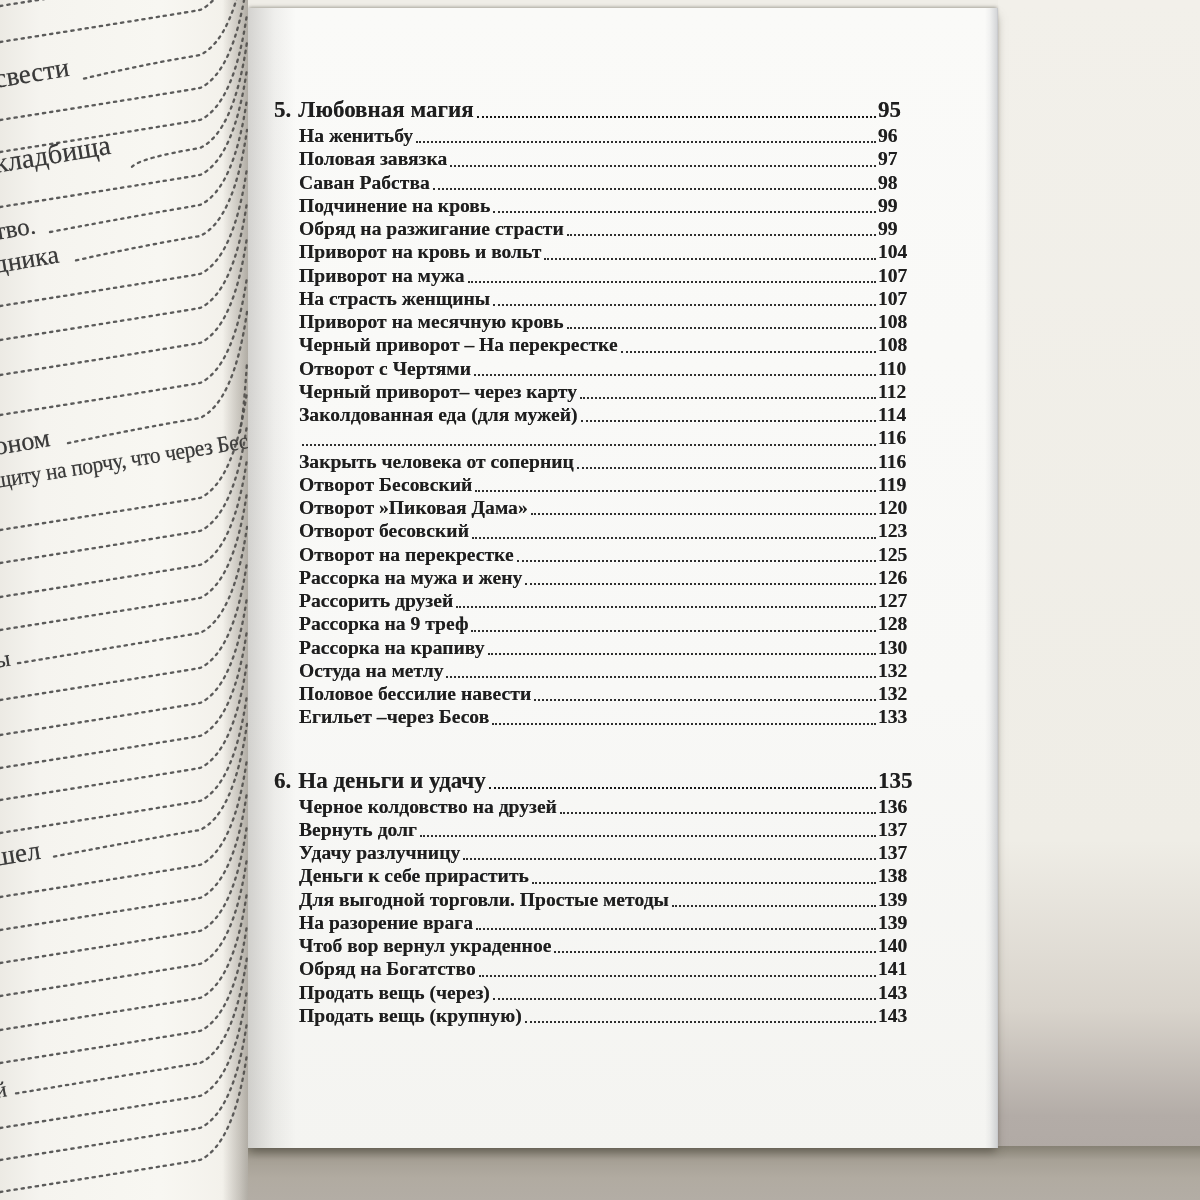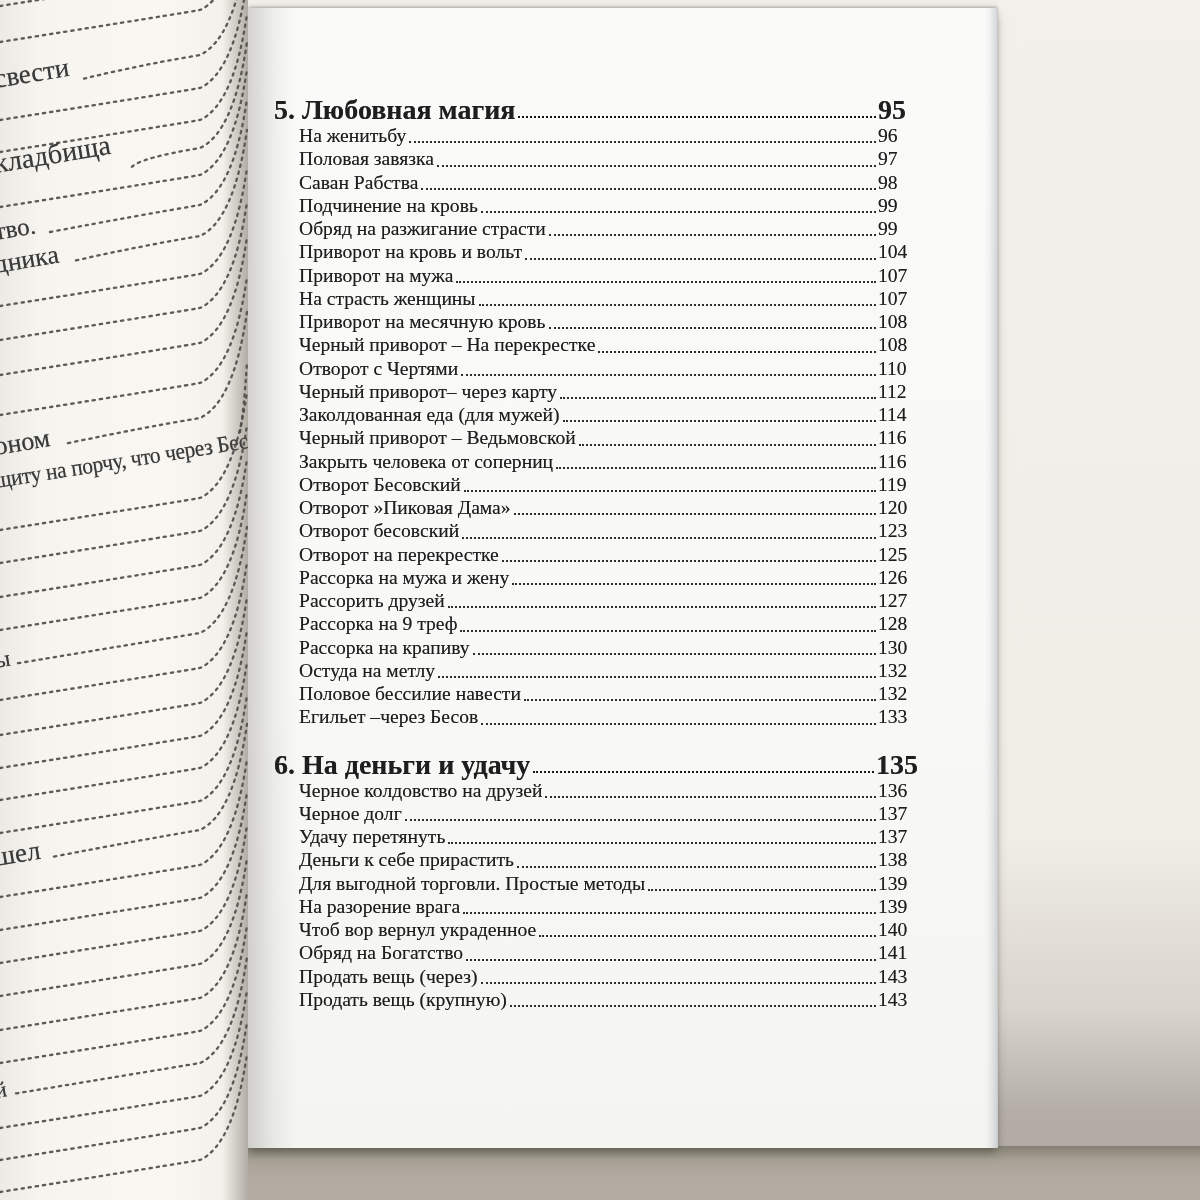--- a/index.html
+++ b/index.html
@@ -33,25 +33,25 @@
     background:linear-gradient(90deg,rgba(58,53,46,.20),rgba(58,53,46,.06) 55%,rgba(58,53,46,0));
   }
   .edge-right{
     position:absolute;right:0;top:0;bottom:0;width:12px;pointer-events:none;
     background:linear-gradient(270deg,rgba(125,130,142,.30),rgba(125,130,142,.08) 60%,rgba(125,130,142,0));
     border-right:1px solid #c9cacd;
   }
 
   .toc{position:absolute;left:26px;right:80px;top:88px;
        text-shadow:0 0 .6px rgba(20,20,20,.55);}
-  .section + .section{margin-top:22px;}
+  .section + .section{margin-top:38px;}
   .sec-header{display:flex;align-items:flex-end;height:27px;margin-bottom:1px;
-              font-weight:bold;font-size:28px;line-height:27px;white-space:nowrap;}
+              font-weight:bold;font-size:23px;line-height:27px;white-space:nowrap;}
   .sec-header .num{margin-right:7px;}
-  .entries{margin-left:25px;}
+  .entries{margin-left:25px;font-weight:bold;}
   .toc-row{display:flex;align-items:flex-end;height:23.25px;
            font-size:19.6px;line-height:23.25px;white-space:nowrap;}
   .leader{flex:1 1 auto;border-bottom:2.5px dotted #2e2e2e;margin:0 2px 4px 3px;min-width:10px;}
   .sec-header .leader{border-bottom:2.8px dotted #161616;margin-bottom:5px;}
   .pg{min-width:40px;text-align:left;}
 
   
   .page-left{
     position:absolute;left:0;top:0;width:248px;height:1200px;z-index:3;overflow:hidden;
     background:linear-gradient(90deg,#eceae4 0%,#f5f4ef 16%,#f8f7f2 65%,#f3f1eb 90%,#ddd9d2 100%);
@@ -144,21 +144,20 @@
               <span class="t">Черный приворот– через карту</span>
               <span class="leader"></span>
               <span class="pg">112</span>
             </div>
             <div class="toc-row">
               <span class="t">Заколдованная еда (для мужей)</span>
               <span class="leader"></span>
               <span class="pg">114</span>
             </div>
             <div class="toc-row">
-              <span class="t">Черный приворот – Ведьмовской</span>
               <span class="leader"></span>
               <span class="pg">116</span>
             </div>
             <div class="toc-row">
               <span class="t">Закрыть человека от соперниц</span>
               <span class="leader"></span>
               <span class="pg">116</span>
             </div>
             <div class="toc-row">
               <span class="t">Отворот Бесовский</span>
@@ -224,26 +223,26 @@
             <span class="leader"></span>
             <span class="pg">135</span>
           </div>
           <div class="entries">
             <div class="toc-row">
               <span class="t">Черное колдовство на друзей</span>
               <span class="leader"></span>
               <span class="pg">136</span>
             </div>
             <div class="toc-row">
-              <span class="t">Черное долг</span>
+              <span class="t">Вернуть долг</span>
               <span class="leader"></span>
               <span class="pg">137</span>
             </div>
             <div class="toc-row">
-              <span class="t">Удачу перетянуть</span>
+              <span class="t">Удачу разлучницу</span>
               <span class="leader"></span>
               <span class="pg">137</span>
             </div>
             <div class="toc-row">
               <span class="t">Деньги к себе прирастить</span>
               <span class="leader"></span>
               <span class="pg">138</span>
             </div>
             <div class="toc-row">
               <span class="t">Для выгодной торговли. Простые методы</span>

